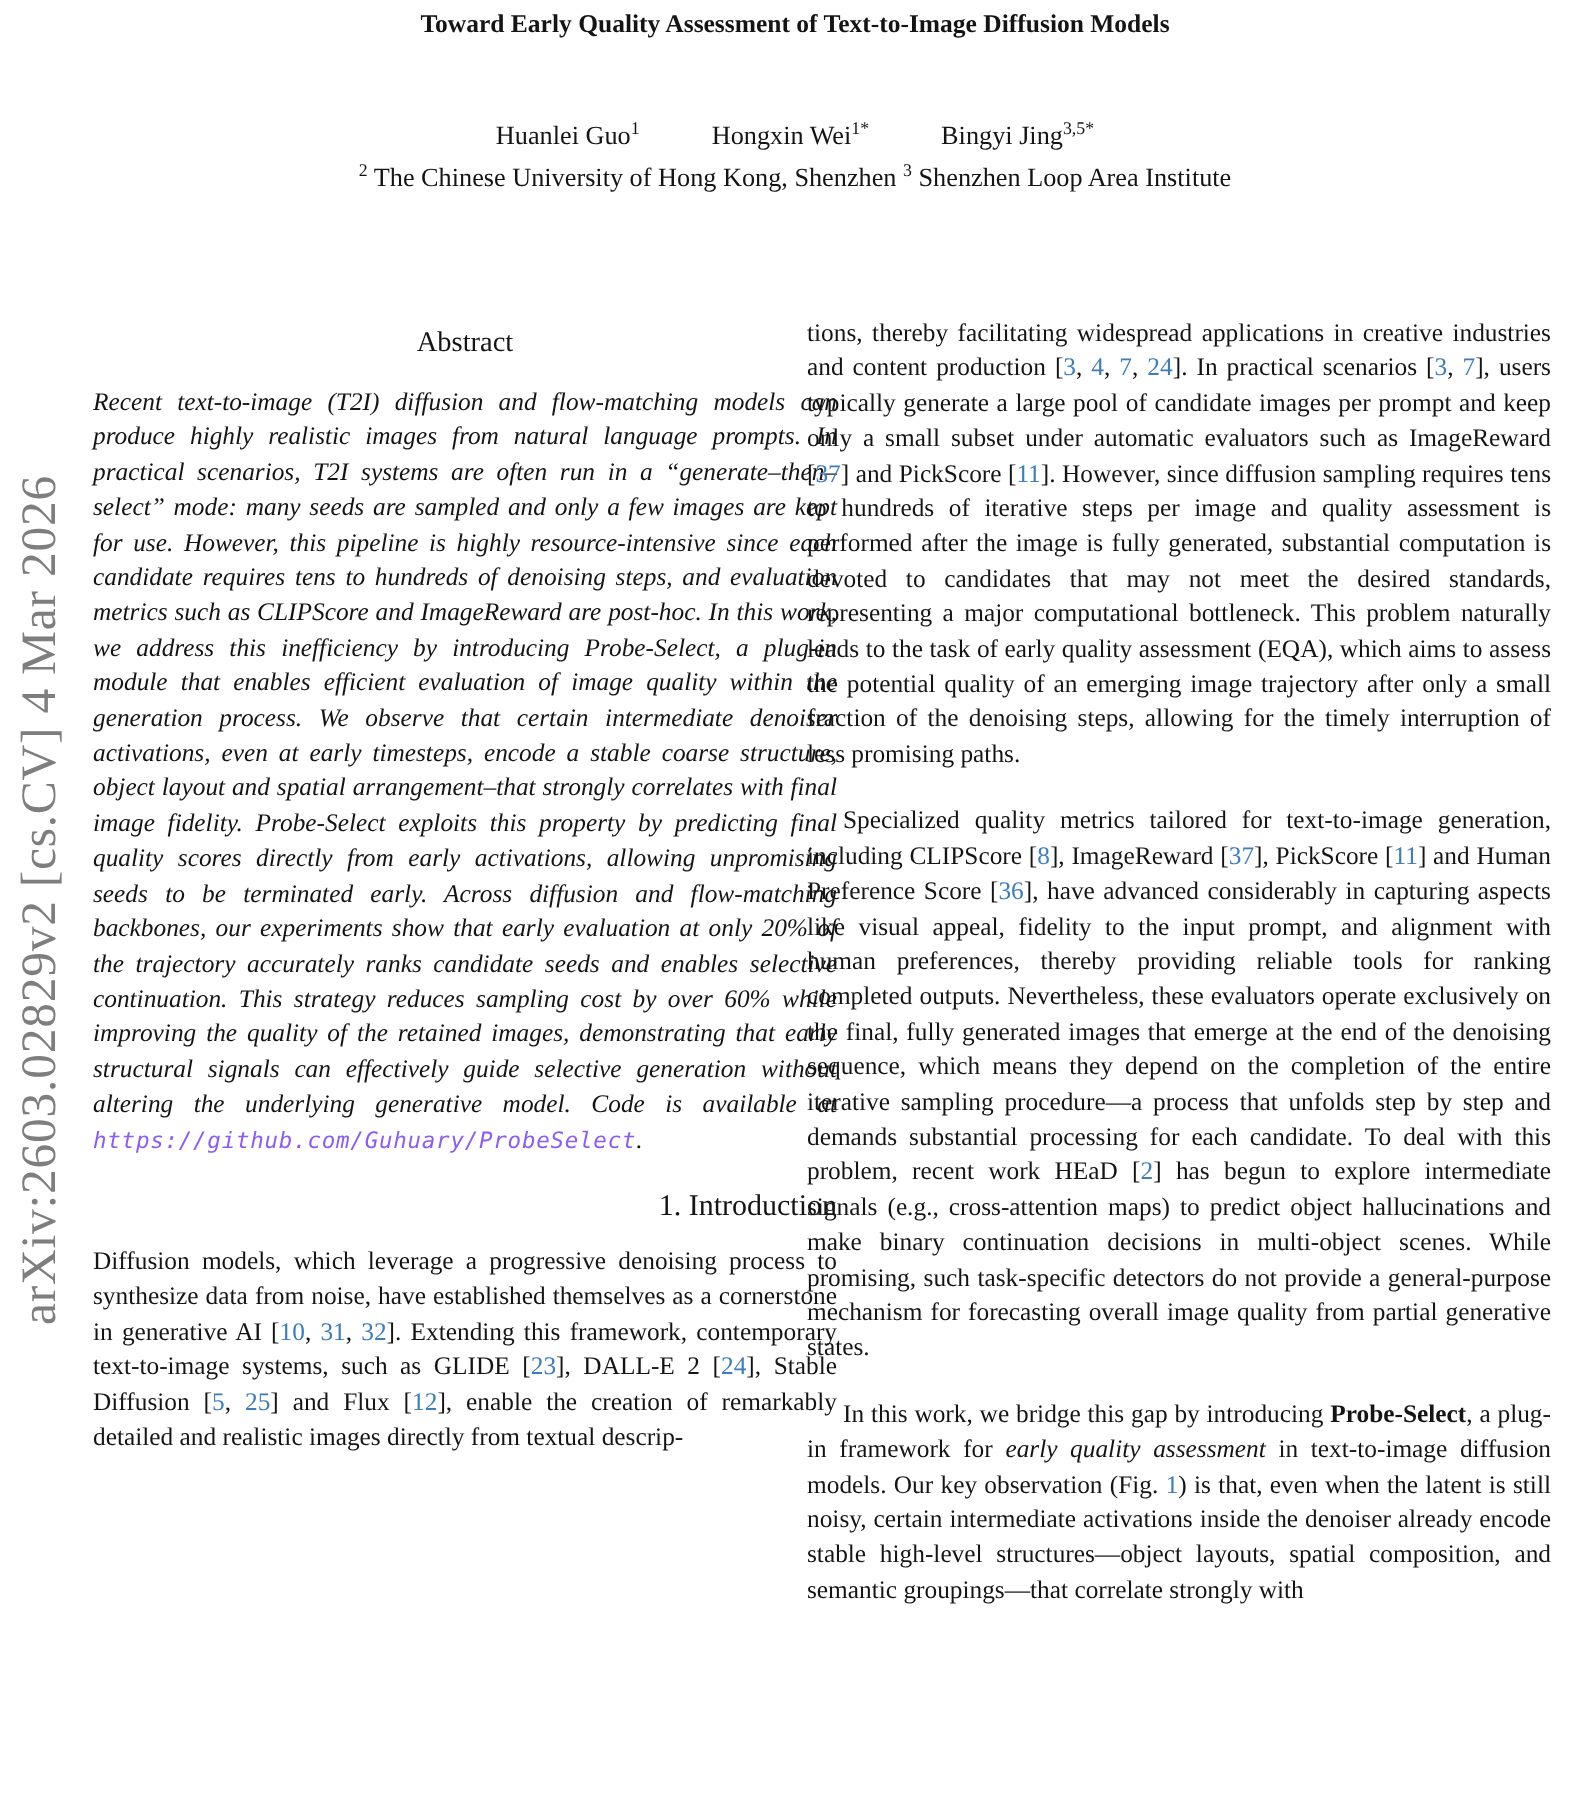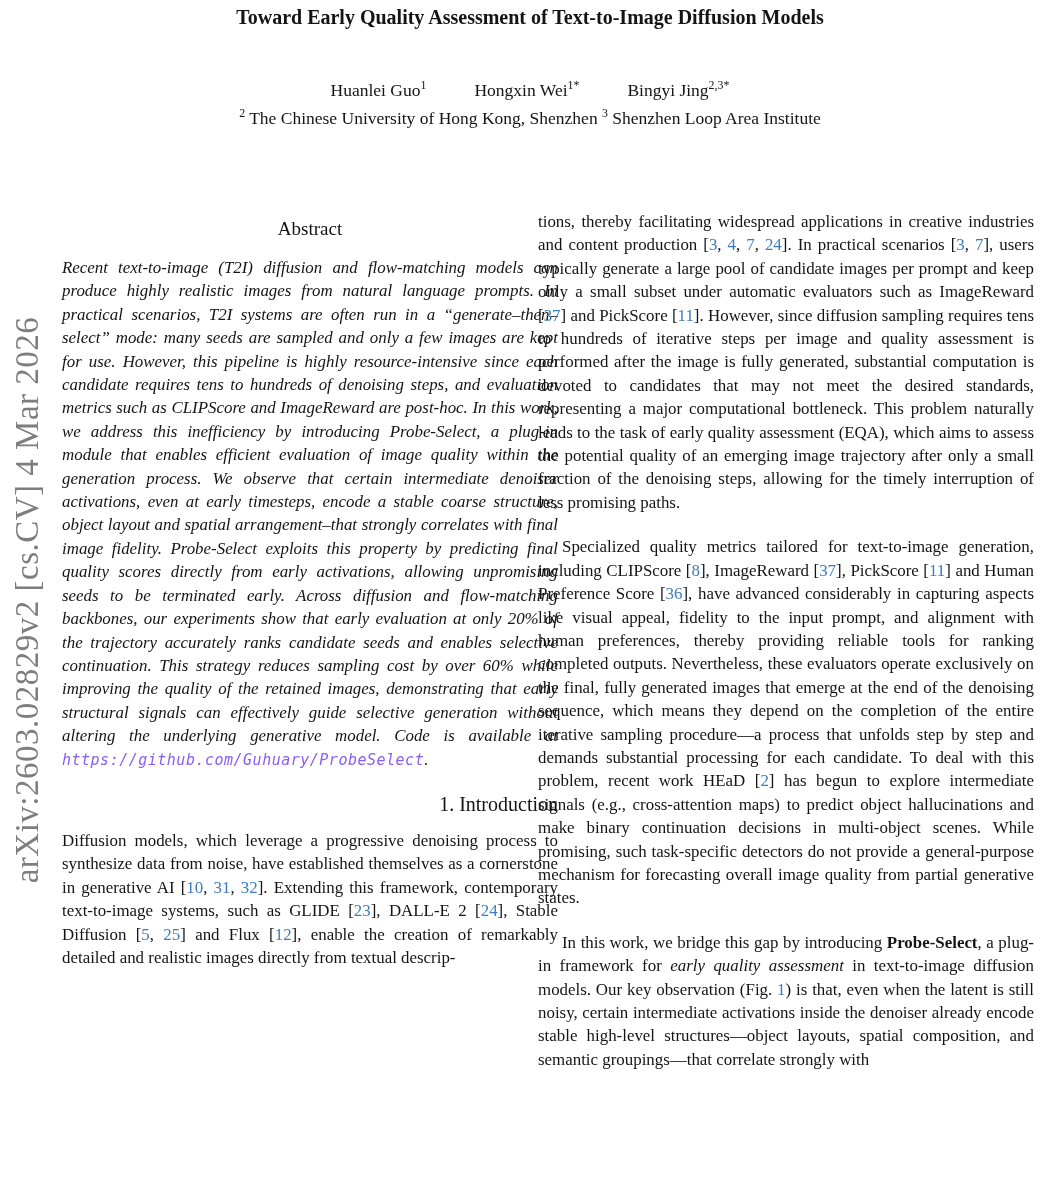--- a/index.html
+++ b/index.html
@@ -24,21 +24,21 @@
     color: #7e7e7e;
     letter-spacing: 0.5px;
   }
 
   .paper-title {
     position: absolute;
     top: 6px;
     left: 0;
     width: 1060px;
     text-align: center;
-    font-size: 20px;
+    font-size: 17px;
     font-weight: bold;
   }
 
   .header-block {
     position: absolute;
     top: 76px;
     left: 0;
     width: 1060px;
     text-align: center;
     font-size: 17.5px;
@@ -117,21 +117,21 @@
 <div class="page">
 
   <div class="arxiv-stamp">arXiv:2603.02829v2  [cs.CV]  4 Mar 2026</div>
 
   <div class="paper-title">Toward Early Quality Assessment of Text-to-Image Diffusion Models</div>
 
   <div class="header-block">
     <div class="authors-row">
       <span>Huanlei Guo<sup>1</sup></span>
       <span>Hongxin Wei<sup>1*</sup></span>
-      <span>Bingyi Jing<sup>2,3*</sup></span>
+      <span>Bingyi Jing<sup>3,5*</sup></span>
     </div>
     <div><sup>2</sup> The Chinese University of Hong Kong, Shenzhen   <sup>3</sup> Shenzhen Loop Area Institute</div>
   </div>
 
   <div class="col col-left">
     <div class="abstract-heading">Abstract</div>
     <p class="abstract-body body-par">Recent text-to-image (T2I) diffusion and flow-matching models can produce highly realistic images from natural language prompts. In practical scenarios, T2I systems are often run in a “generate–then–select” mode: many seeds are sampled and only a few images are kept for use. However, this pipeline is highly resource-intensive since each candidate requires tens to hundreds of denoising steps, and evaluation metrics such as CLIPScore and ImageReward are post-hoc. In this work, we address this inefficiency by introducing Probe-Select, a plug-in module that enables efficient evaluation of image quality within the generation process. We observe that certain intermediate denoiser activations, even at early timesteps, encode a stable coarse structure, object layout and spatial arrangement–that strongly correlates with final image fidelity. Probe-Select exploits this property by predicting final quality scores directly from early activations, allowing unpromising seeds to be terminated early. Across diffusion and flow-matching backbones, our experiments show that early evaluation at only 20% of the trajectory accurately ranks candidate seeds and enables selective continuation. This strategy reduces sampling cost by over 60% while improving the quality of the retained images, demonstrating that early structural signals can effectively guide selective generation without altering the underlying generative model. Code is available at <span class="mono-link">https://github.com/Guhuary/ProbeSelect</span>.</p>
     <div class="section-heading">1. Introduction</div>
     <p class="body-par">Diffusion models, which leverage a progressive denoising process to synthesize data from noise, have established themselves as a cornerstone in generative AI [<span class="cite">10</span>, <span class="cite">31</span>, <span class="cite">32</span>]. Extending this framework, contemporary text-to-image systems, such as GLIDE [<span class="cite">23</span>], DALL-E 2 [<span class="cite">24</span>], Stable Diffusion [<span class="cite">5</span>, <span class="cite">25</span>] and Flux [<span class="cite">12</span>], enable the creation of remarkably detailed and realistic images directly from textual descrip-</p>
   </div>

